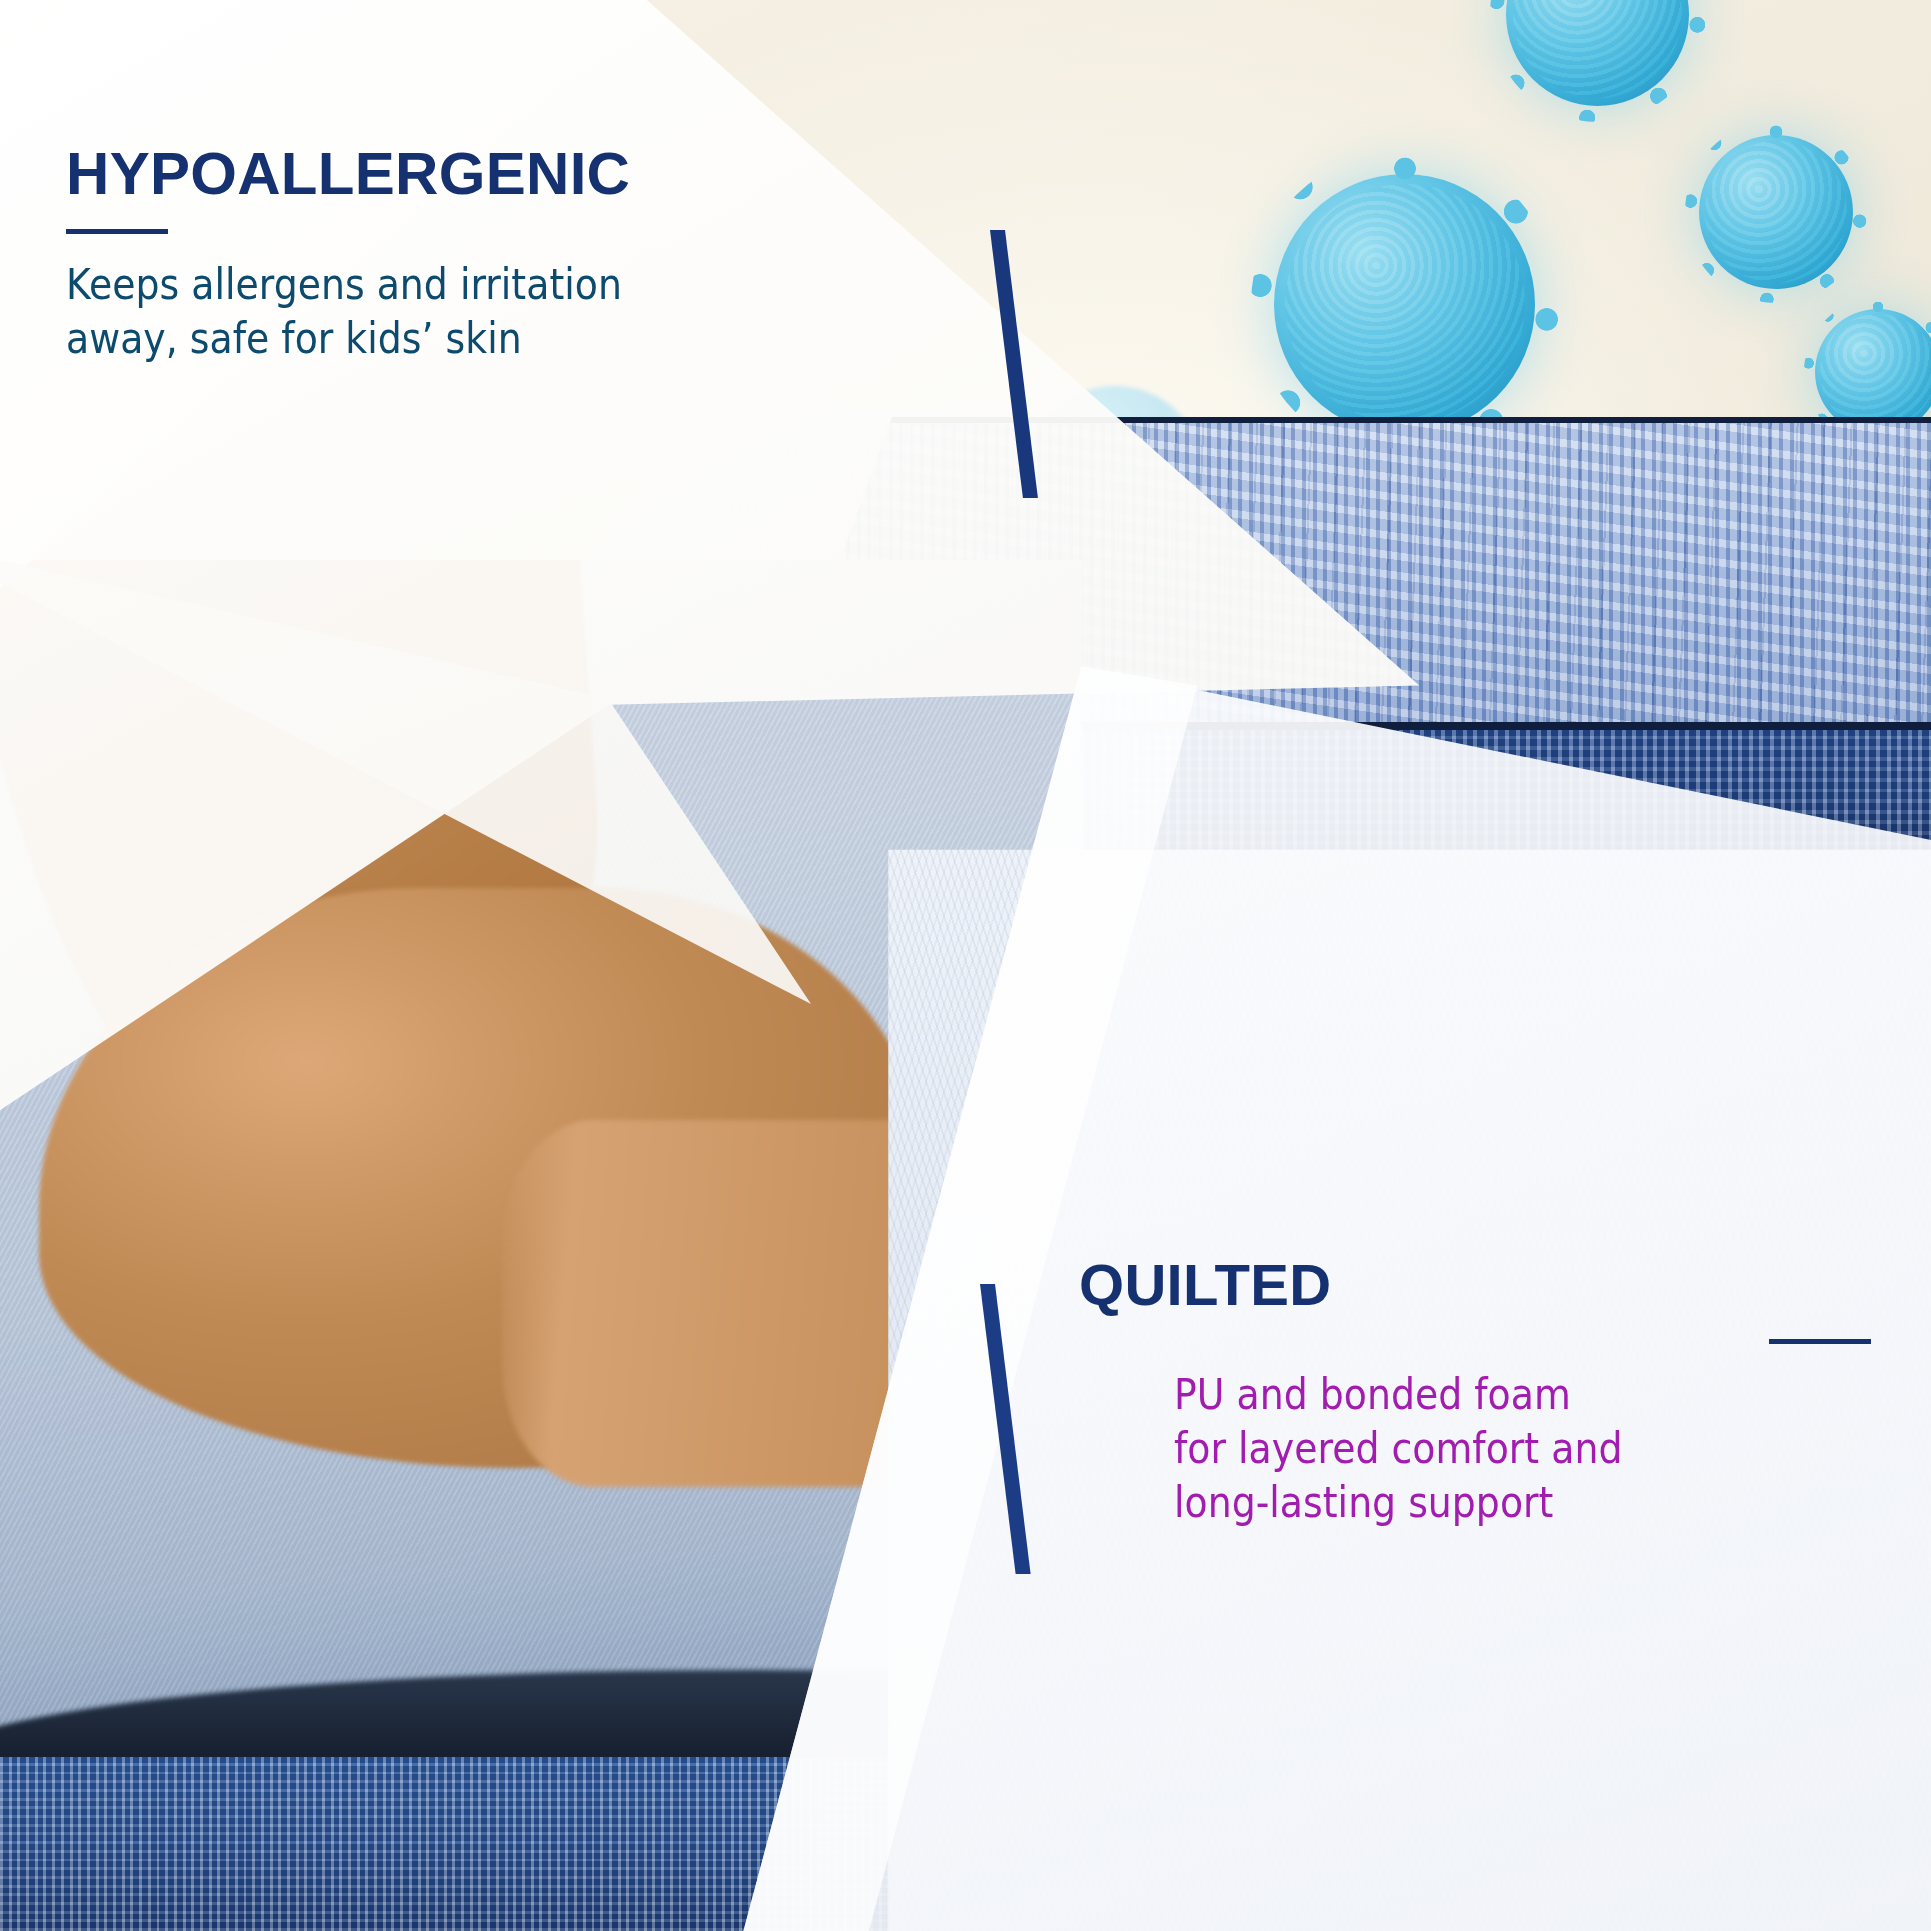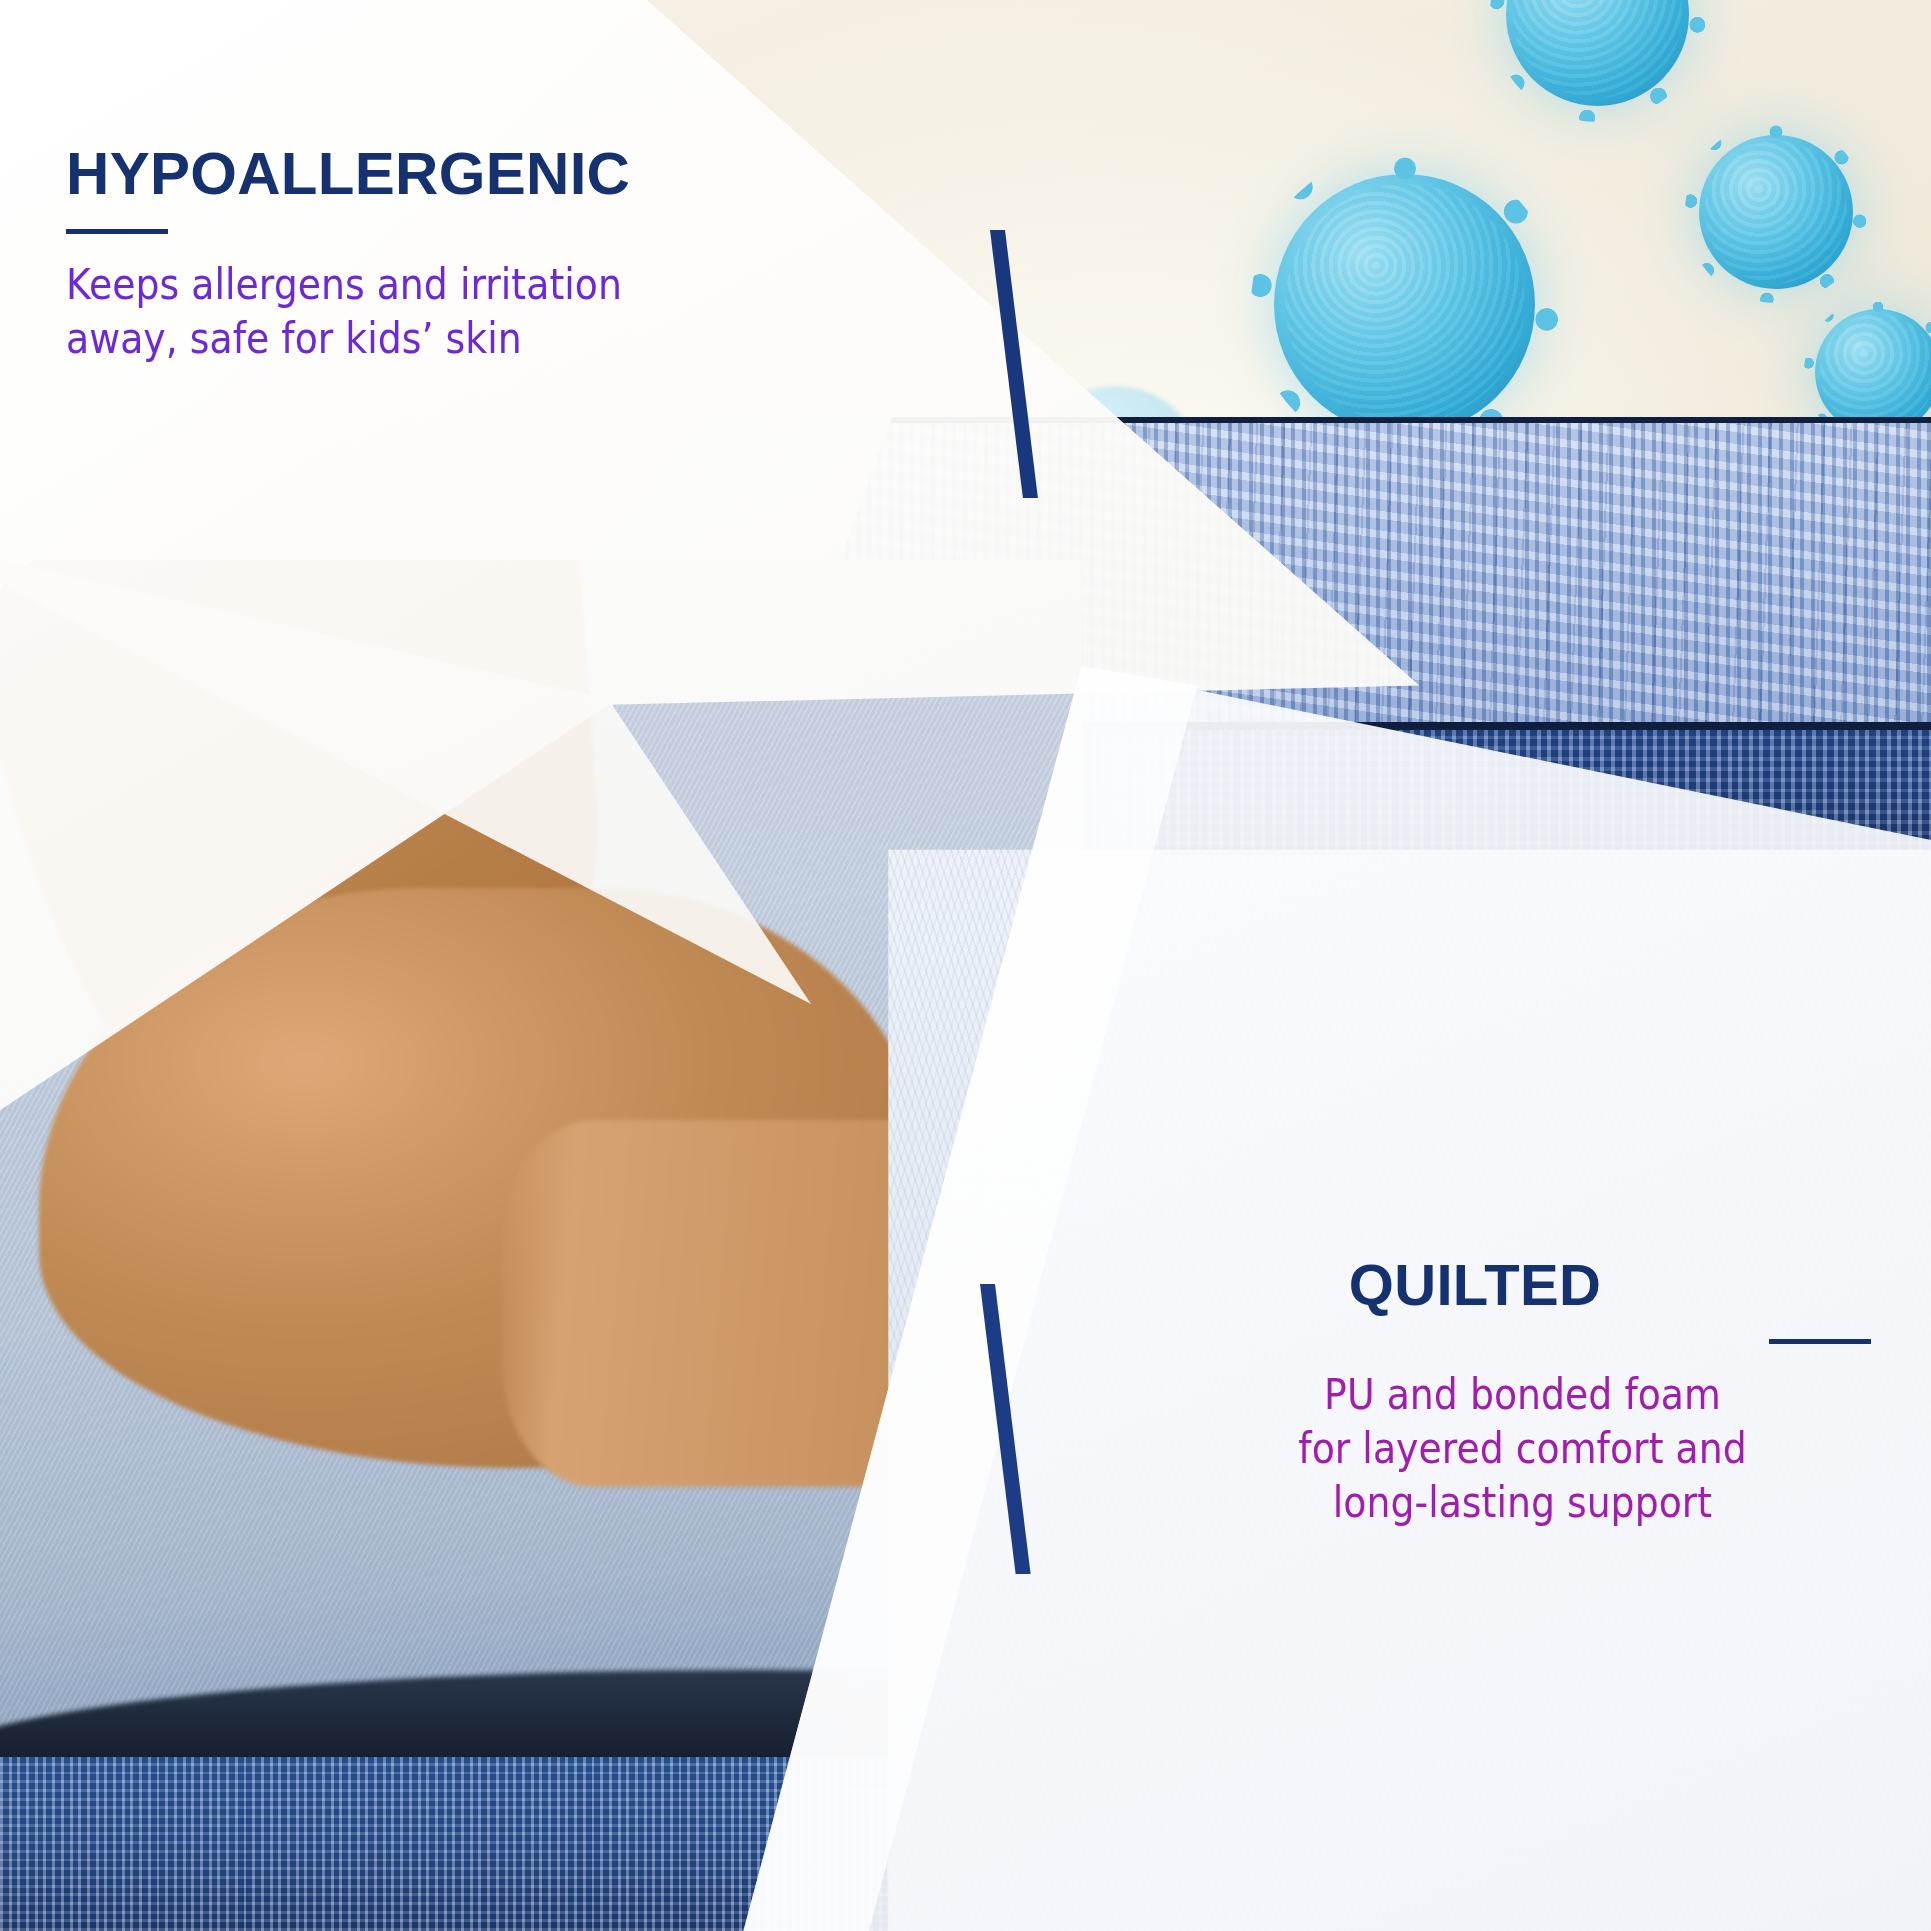--- a/index.html
+++ b/index.html
@@ -179,21 +179,21 @@
     font-family:"DejaVu Sans",sans-serif;
     font-weight:400;
     line-height:1.26;
   }
 
   #callout-hypo{ left:66px; top:143px; width:734px; text-align:left; }
   #callout-hypo h2{ font-size:60px; }
   #callout-hypo .rule{ width:102px; margin-left:0; }
   #callout-hypo p{ font-size:43px; }
 
-  #callout-quilted{ right:60px; top:1255px; width:792px; text-align:center; }
+  #callout-quilted{ right:60px; top:1255px; width:792px; text-align:left; }
   #callout-quilted h2{ font-size:58px; }
   #callout-quilted .rule{ width:102px; margin-left:auto; margin-right:0; }
   #callout-quilted p{ font-size:43px; }
 
   
   .condensed{ transform:scaleX(.88); transform-origin:left top; display:block; }
   .condensed-r{ transform:scaleX(.88); transform-origin:right top; display:block; }
 
   
   .accent-bar{position:absolute;z-index:45;}
@@ -251,21 +251,21 @@
 
   <div class="accent-bar" style="left:990px;top:230px;width:14.5px;height:268px;
               background:#18377d;transform:skewX(7deg);transform-origin:top center;"></div>
 
   <div class="accent-bar" style="left:980px;top:1284px;width:14.5px;height:290px;
               background:#1c3d86;transform:skewX(7deg);transform-origin:top center;"></div>
 
   <div class="callout" id="callout-hypo">
     <h2 style="color:#15316f;">HYPOALLERGENIC</h2>
     <hr class="rule" style="background:#15316f;">
-    <p style="color:#6d28d9;">
+    <p style="color:#0c4a6e;">
       <span class="condensed">Keeps allergens and irritation</span>
       <span class="condensed">away, safe for kids’ skin</span>
     </p>
   </div>
 
   <div class="callout" id="callout-quilted">
     <h2 style="color:#15316f;">
       <span style="display:block;">QUILTED</span>
     </h2>
     <hr class="rule" style="background:#15316f;">

